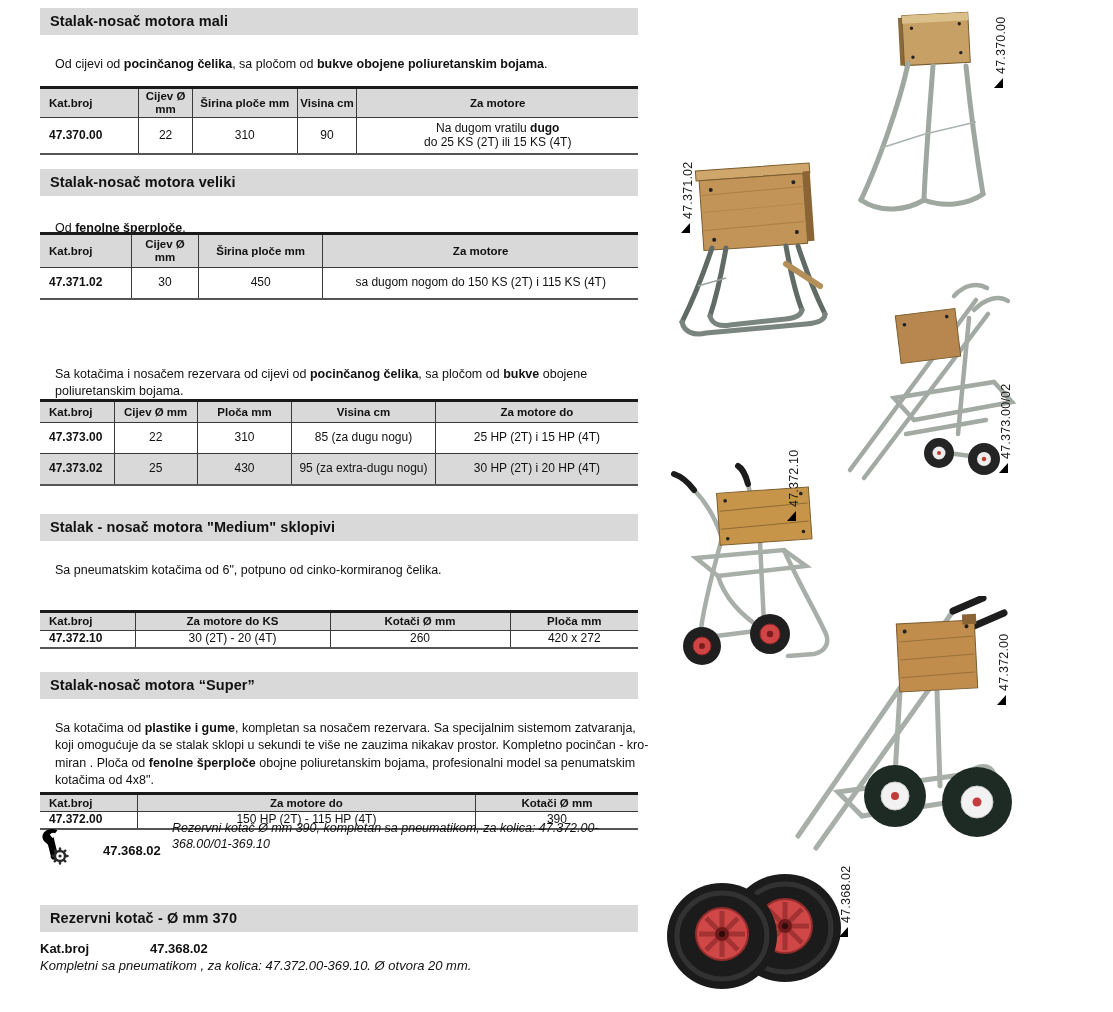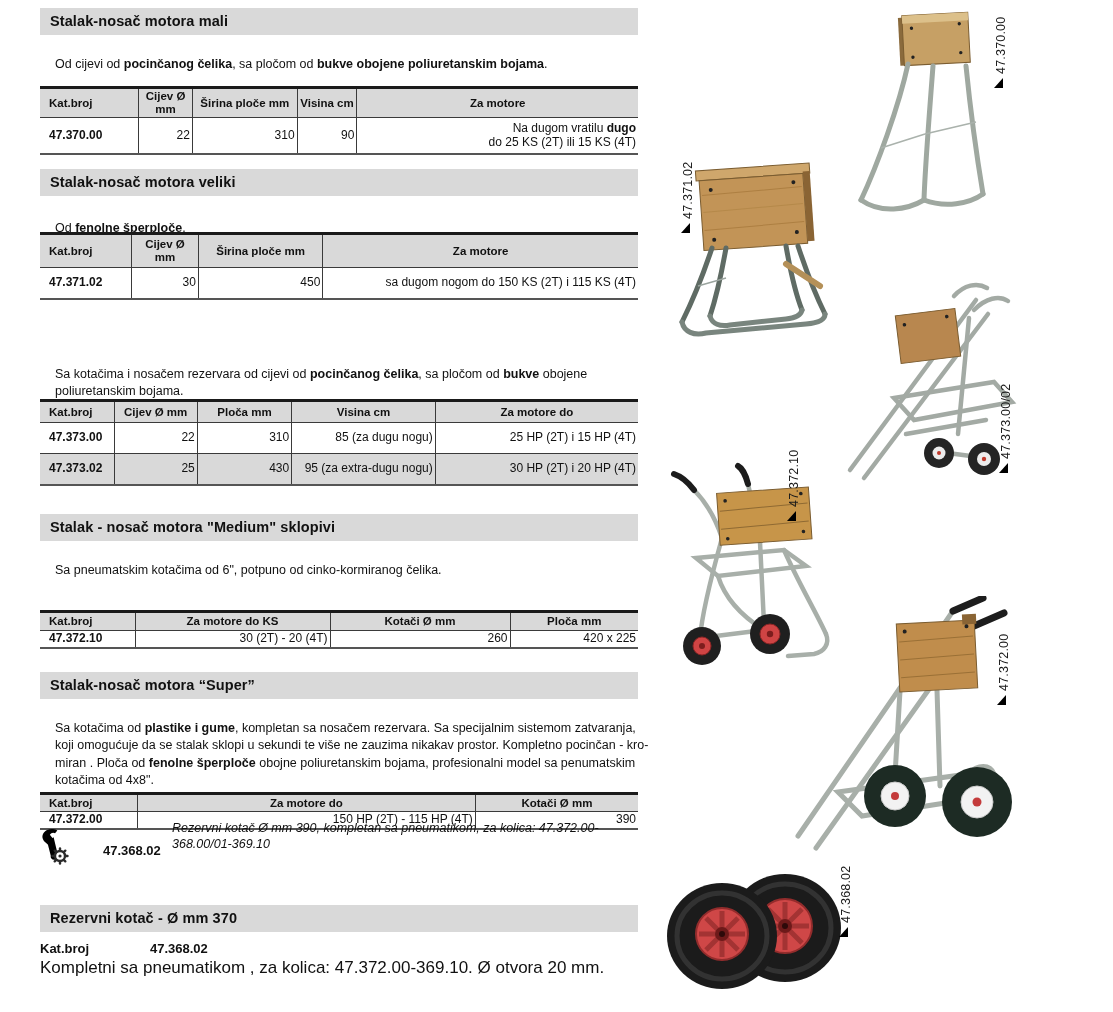--- a/index.html
+++ b/index.html
@@ -10,21 +10,21 @@
        box-sizing:border-box;letter-spacing:.1px;}
   .desc{position:absolute;left:40px;width:600px;font-size:12.5px;line-height:17.4px;margin:15px;}
   .b{font-weight:bold;}
   .i{font-style:italic;}
   .pre{white-space:pre-line;}
   table.cat{position:absolute;left:40px;width:598px;border-collapse:collapse;table-layout:fixed;
        border-top:3px solid #1a1a1a;border-bottom:2px solid #555;}
   table.cat th{background:#d9d9d9;font-size:11.5px;font-weight:bold;text-align:center;
        vertical-align:middle;border-right:1px solid #3a3a3a;border-bottom:1px solid #3a3a3a;
        padding:1px 2px;line-height:1.12;}
-  table.cat td{font-size:12px;text-align:right;vertical-align:middle;
+  table.cat td{font-size:12px;text-align:center;vertical-align:middle;
        border-right:1px solid #3a3a3a;border-top:1px solid #3a3a3a;padding:1px 2px;line-height:1.15;}
   table.cat th:last-child,table.cat td:last-child{border-right:none;}
   table.cat tr:first-child td{border-top:none;}
   .first{text-align:left !important;padding-left:9px !important;}
   td.first{font-weight:bold;font-size:12.5px;}
   .alt td{background:#d9d9d9;}
   .t1 .c1{width:16.5%}.t1 .c2{width:9%}.t1 .c3{width:17.5%}.t1 .c4{width:10%}.t1 .c5{width:47%}
   .t1 th{height:26px}.t1 td{height:33px}
   .t2 .c1{width:15.3%}.t2 .c2{width:11.2%}.t2 .c3{width:20.8%}.t2 .c4{width:52.7%}
   .t2 th{height:30px}.t2 td{height:28px}
@@ -35,21 +35,21 @@
   .t5 .c1{width:16.3%}.t5 .c2{width:56.5%}.t5 .c3{width:27.2%}
   .t5 th{height:14px}.t5 td{height:13px}
   .abs{position:absolute;}
   .vlabel{position:absolute;transform:rotate(-90deg);transform-origin:0 0;
        font-size:12.5px;white-space:nowrap;letter-spacing:.2px;color:#1a1a1a;}
   .vmark{position:absolute;width:9px;height:10px;background:#000;
        clip-path:polygon(100% 0,100% 100%,0 100%);}
   .notenum{position:absolute;font-size:13px;font-weight:bold;}
   .notetext{position:absolute;font-size:12.5px;line-height:16px;width:463px;}
   .s6kat{position:absolute;font-size:13px;font-weight:bold;}
-  .s6line{position:absolute;font-size:17px;}
+  .s6line{position:absolute;font-size:13px;font-style:italic;}
 </style>
 </head>
 <body>
 
 <div id="page">
 
   <div class="bar" style="top:8px">
     <span>Stalak-nosač motora mali</span>
   </div>
   <p class="desc" style="top:41px"><span>Od cijevi od </span><span class="b">pocinčanog čelika</span><span>, sa pločom od </span><span class="b">bukve obojene poliuretanskim bojama</span><span>.</span></p>
@@ -165,21 +165,21 @@
       <th>Za motore do KS</th>
       <th>Kotači Ø mm</th>
       <th>Ploča mm</th>
     </tr>
       </thead>
     <tbody>
         <tr>
       <td class="first">47.372.10</td>
       <td>30 (2T) - 20 (4T)</td>
       <td>260</td>
-      <td>420 x 225</td>
+      <td>420 x 272</td>
     </tr>
       </tbody>
   </table>
 
   <div class="bar" style="top:672px">
     <span>Stalak-nosač motora “Super”</span>
   </div>
   <p class="desc" style="top:705px"><span>Sa kotačima od </span><span class="b">plastike i gume</span><span>, kompletan sa nosačem rezervara. Sa specijalnim sistemom zatvaranja, koji omogućuje da se stalak sklopi u sekundi te više ne zauzima nikakav prostor. Kompletno pocinčan - kro-miran . Ploča od </span><span class="b">fenolne šperploče</span><span> obojne poliuretanskim bojama, profesionalni model sa penumatskim kotačima od 4x8".</span></p>
   <table class="cat t5" style="top:792px">
     <colgroup>

